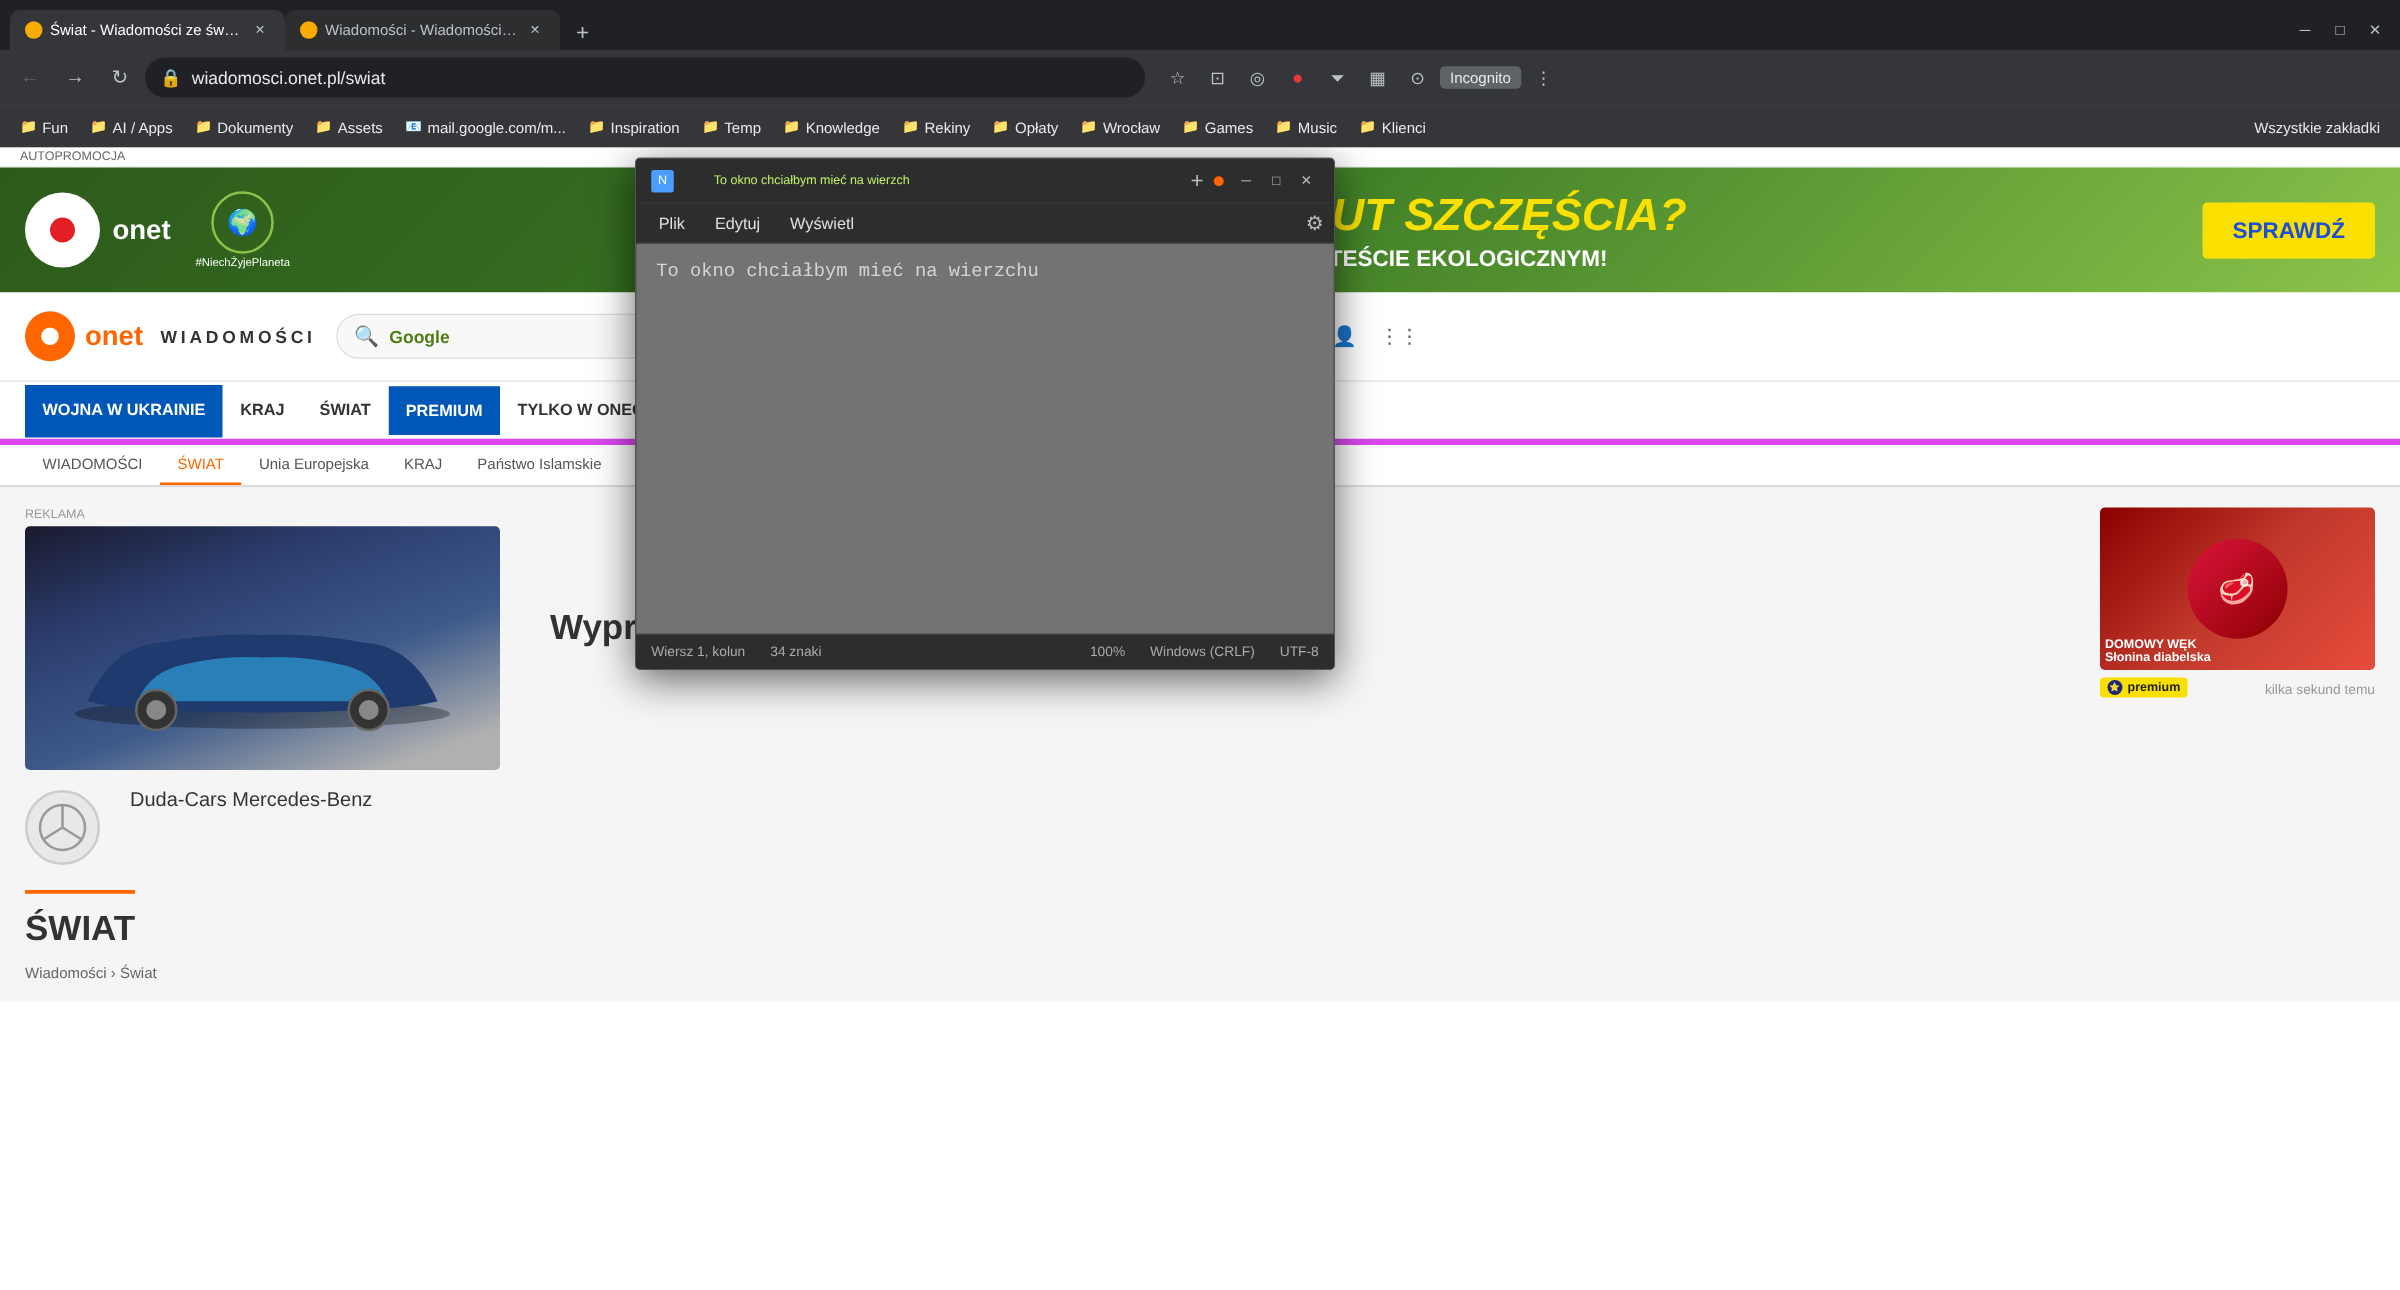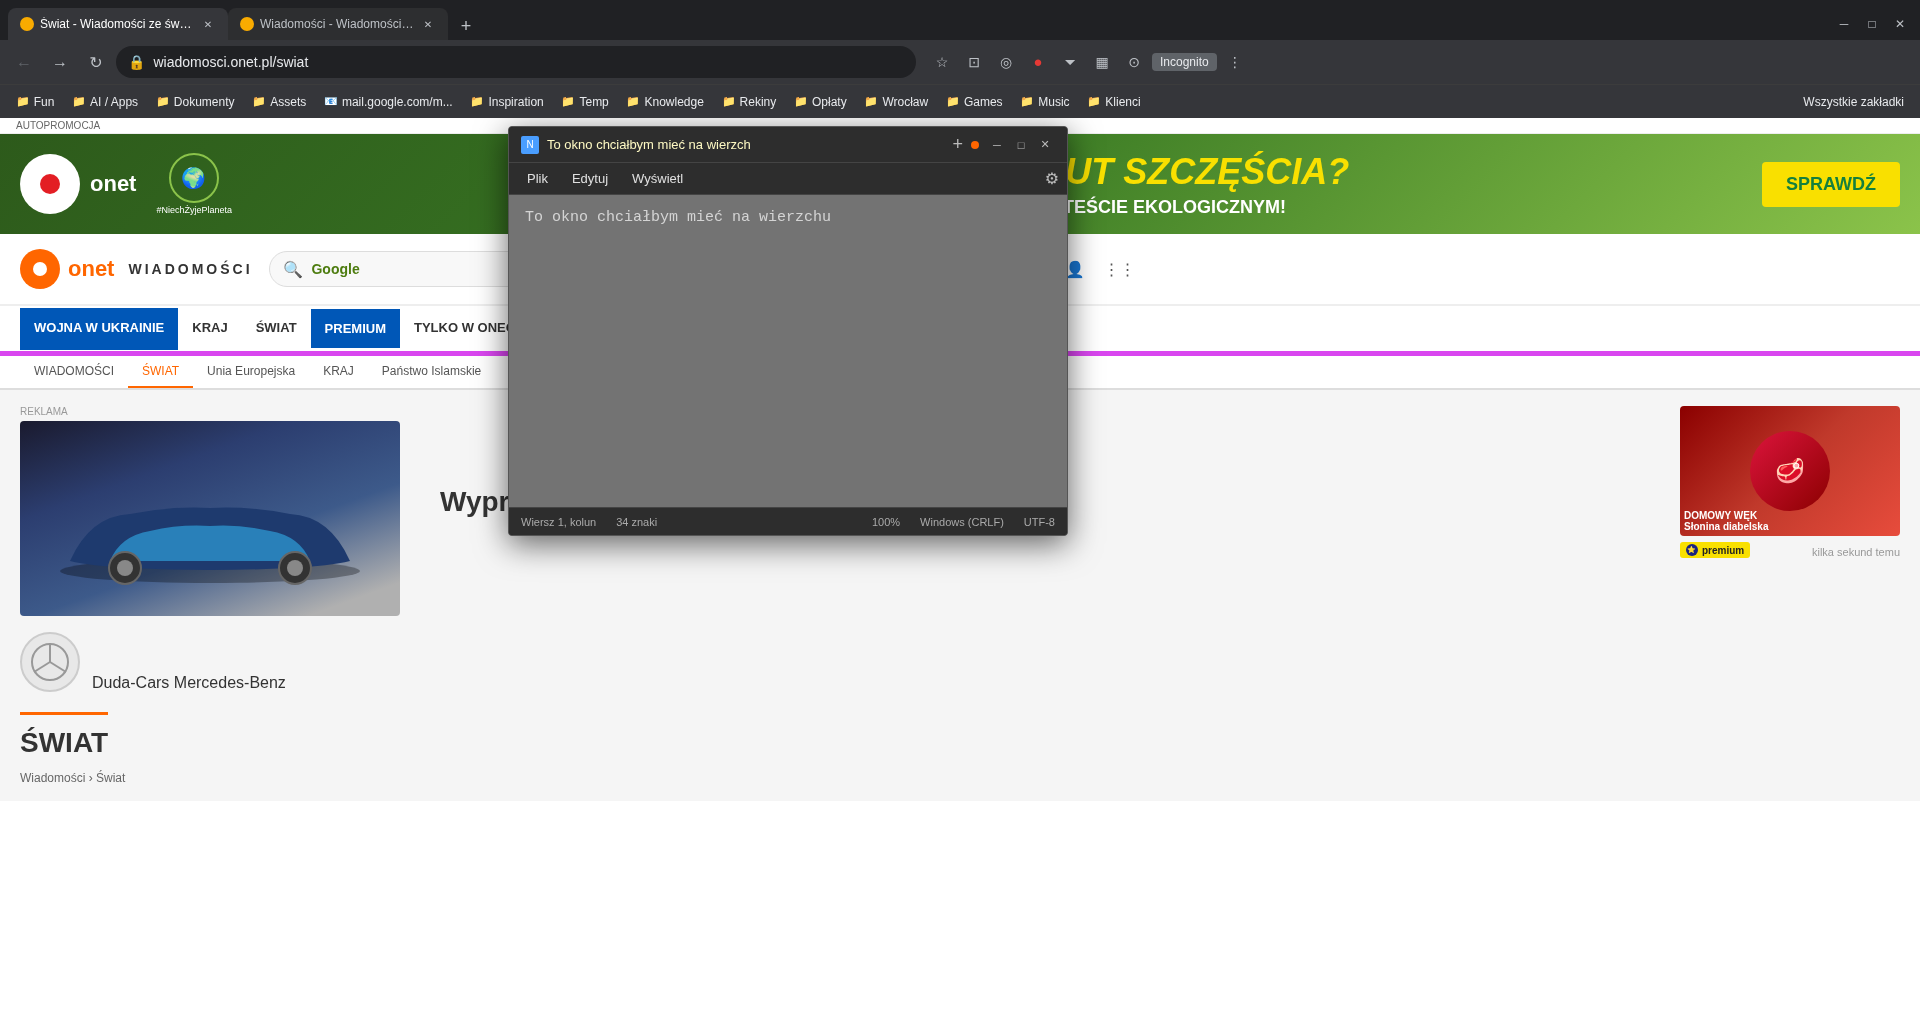--- a/index.html
+++ b/index.html
@@ -50,21 +50,21 @@
     .banner-ad { width: 100%; height: 100px; background: linear-gradient(135deg, #2d5a1b 0%, #3a7a24 50%, #8bc34a 100%); display: flex; align-items: center; justify-content: space-between; padding: 0 20px; overflow: hidden; }
     .banner-left { display: flex; align-items: center; gap: 20px; }
     .onet-logo-white { display: flex; align-items: center; gap: 10px; }
     .onet-circle { width: 60px; height: 60px; background: #fff; border-radius: 50%; display: flex; align-items: center; justify-content: center; }
     .onet-dot { width: 20px; height: 20px; border-radius: 50%; background: #e31e24; }
     .onet-text-white { color: white; font-size: 22px; font-weight: bold; }
     .planet-logo { display: flex; flex-direction: column; align-items: center; color: white; font-size: 10px; }
     .banner-center { flex: 1; text-align: center; }
     .banner-headline { color: #f9e000; font-size: 36px; font-weight: 900; text-transform: uppercase; font-style: italic; }
     .banner-subtext { color: white; font-size: 18px; font-weight: bold; text-transform: uppercase; margin-top: 4px; }
-    .banner-btn { background: #f9e000; color: #15803d; font-size: 18px; font-weight: 900; padding: 12px 24px; border-radius: 4px; cursor: pointer; border: none; text-transform: uppercase; }
+    .banner-btn { background: #f9e000; color: #1d4ed8; font-size: 18px; font-weight: 900; padding: 12px 24px; border-radius: 4px; cursor: pointer; border: none; text-transform: uppercase; }
 
     
     .onet-header { background: #fff; padding: 12px 20px; display: flex; align-items: center; gap: 16px; border-bottom: 2px solid #eee; }
     .onet-logo-main { display: flex; align-items: center; gap: 8px; }
     .onet-orange-circle { width: 40px; height: 40px; background: #f60; border-radius: 50%; display: flex; align-items: center; justify-content: center; }
     .onet-logo-text { font-size: 14px; font-weight: bold; color: #333; letter-spacing: 3px; text-transform: uppercase; }
     .onet-search { flex: 1; max-width: 300px; height: 36px; border: 1px solid #ddd; border-radius: 18px; display: flex; align-items: center; padding: 0 14px; gap: 8px; background: #f8f8f8; }
     .search-icon-gray { color: #999; font-size: 14px; }
     .google-text { color: #4d7c0f; font-size: 14px; font-weight: bold; }
     .szukaj-btn { background: #f60; color: white; border: none; padding: 8px 18px; border-radius: 18px; font-weight: bold; font-size: 13px; cursor: pointer; }
@@ -78,34 +78,34 @@
     .nav-item { padding: 12px 14px; font-size: 13px; font-weight: 600; color: #333; cursor: pointer; border-bottom: 3px solid transparent; text-transform: uppercase; white-space: nowrap; }
     .nav-item.active { color: #fff; background: #0057b7; border-bottom: none; }
     .nav-item.ukraine { color: #fff; background: #0057b7; }
     .nav-more { padding: 12px 8px; color: #666; font-size: 18px; cursor: pointer; }
 
     
     .sub-nav { background: #fff; display: flex; align-items: center; padding: 0 20px; border-bottom: 2px solid #ddd; overflow-x: auto; }
     .sub-nav-item { padding: 8px 14px; font-size: 12px; color: #555; cursor: pointer; white-space: nowrap; border-bottom: 2px solid transparent; }
     .sub-nav-item.active { color: #f60; border-bottom: 2px solid #f60; }
     .reklama-label { font-size: 10px; color: #999; margin-bottom: 4px; }
-    .mercedes-info { display: flex; align-items: flex-end; gap: 12px; margin-top: 16px; }
+    .mercedes-info { display: flex; align-items: flex-start; gap: 24px; margin-top: 16px; }
     .mercedes-logo { width: 60px; height: 60px; border-radius: 50%; background: #e8e8e8; display: flex; align-items: center; justify-content: center; font-size: 24px; color: #333; border: 2px solid #ccc; }
     .mercedes-name { font-size: 16px; color: #333; font-weight: 500; }
 
     
     .swiat-section { margin-top: 20px; }
     .swiat-heading { font-size: 28px; font-weight: bold; color: #333; padding: 12px 0 4px; border-top: 3px solid #f60; display: inline-block; margin-bottom: 8px; }
     .breadcrumb-text { font-size: 12px; color: #666; }
 
     
     .notepad-window { position: absolute; top: 8px; left: 508px; width: 560px; height: 410px; background: #1e1e1e; border: 1px solid #555; border-radius: 4px; box-shadow: 0 8px 32px rgba(0,0,0,0.6); display: flex; flex-direction: column; z-index: 100; }
     .notepad-titlebar { height: 36px; background: #2d2d2d; display: flex; align-items: center; padding: 0 12px; border-bottom: 1px solid #444; border-radius: 4px 4px 0 0; }
     .notepad-icon { width: 18px; height: 18px; background: #4a9eff; border-radius: 2px; margin-right: 8px; display: flex; align-items: center; justify-content: center; font-size: 10px; color: white; flex-shrink: 0; }
-    .notepad-title { flex: 1; font-size: 13px; color: #fef9c3; }
+    .notepad-title { flex: 1; font-size: 10px; color: #bef264; margin-left: 24px; }
     .notepad-tab-add { color: #bbb; font-size: 18px; cursor: pointer; margin: 0 8px; }
     .notepad-dot { width: 8px; height: 8px; border-radius: 50%; background: #f60; flex-shrink: 0; }
     .notepad-win-btns { display: flex; align-items: center; gap: 4px; margin-left: 8px; }
     .notepad-win-btn { width: 20px; height: 20px; display: flex; align-items: center; justify-content: center; color: #bbb; font-size: 11px; cursor: pointer; border-radius: 2px; }
     .notepad-menubar { height: 32px; background: #2d2d2d; display: flex; align-items: center; padding: 0 8px; gap: 4px; border-bottom: 1px solid #444; }
     .notepad-menu-item { padding: 4px 10px; font-size: 13px; color: #e0e0e0; cursor: pointer; border-radius: 3px; }
     .notepad-settings { margin-left: auto; color: #bbb; cursor: pointer; font-size: 16px; }
     .notepad-body { flex: 1; padding: 12px 16px; background: #737373; overflow: auto; }
     .notepad-text { font-size: 15px; color: #d4d4d4; font-family: 'Consolas', 'Courier New', monospace; line-height: 1.5; white-space: pre-wrap; }
     .notepad-statusbar { height: 28px; background: #2d2d2d; display: flex; align-items: center; padding: 0 12px; font-size: 11px; color: #aaa; gap: 20px; border-top: 1px solid #444; border-radius: 0 0 4px 4px; }

